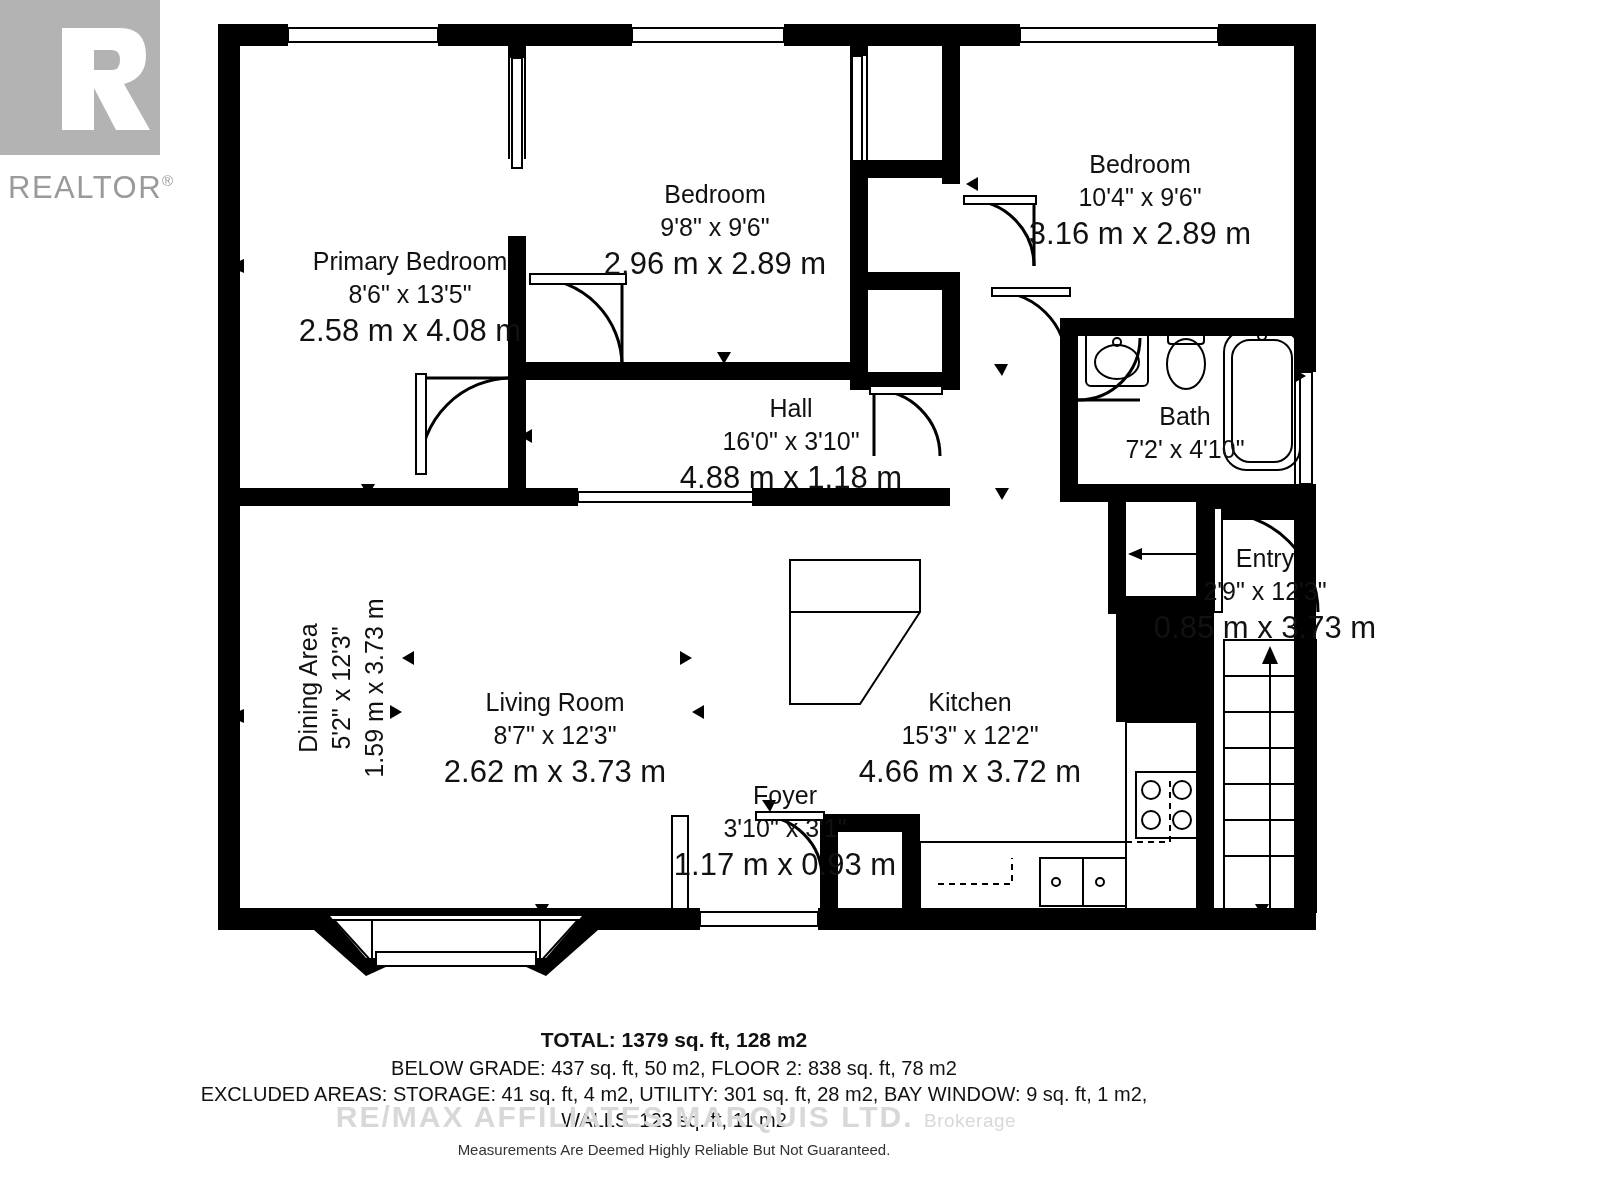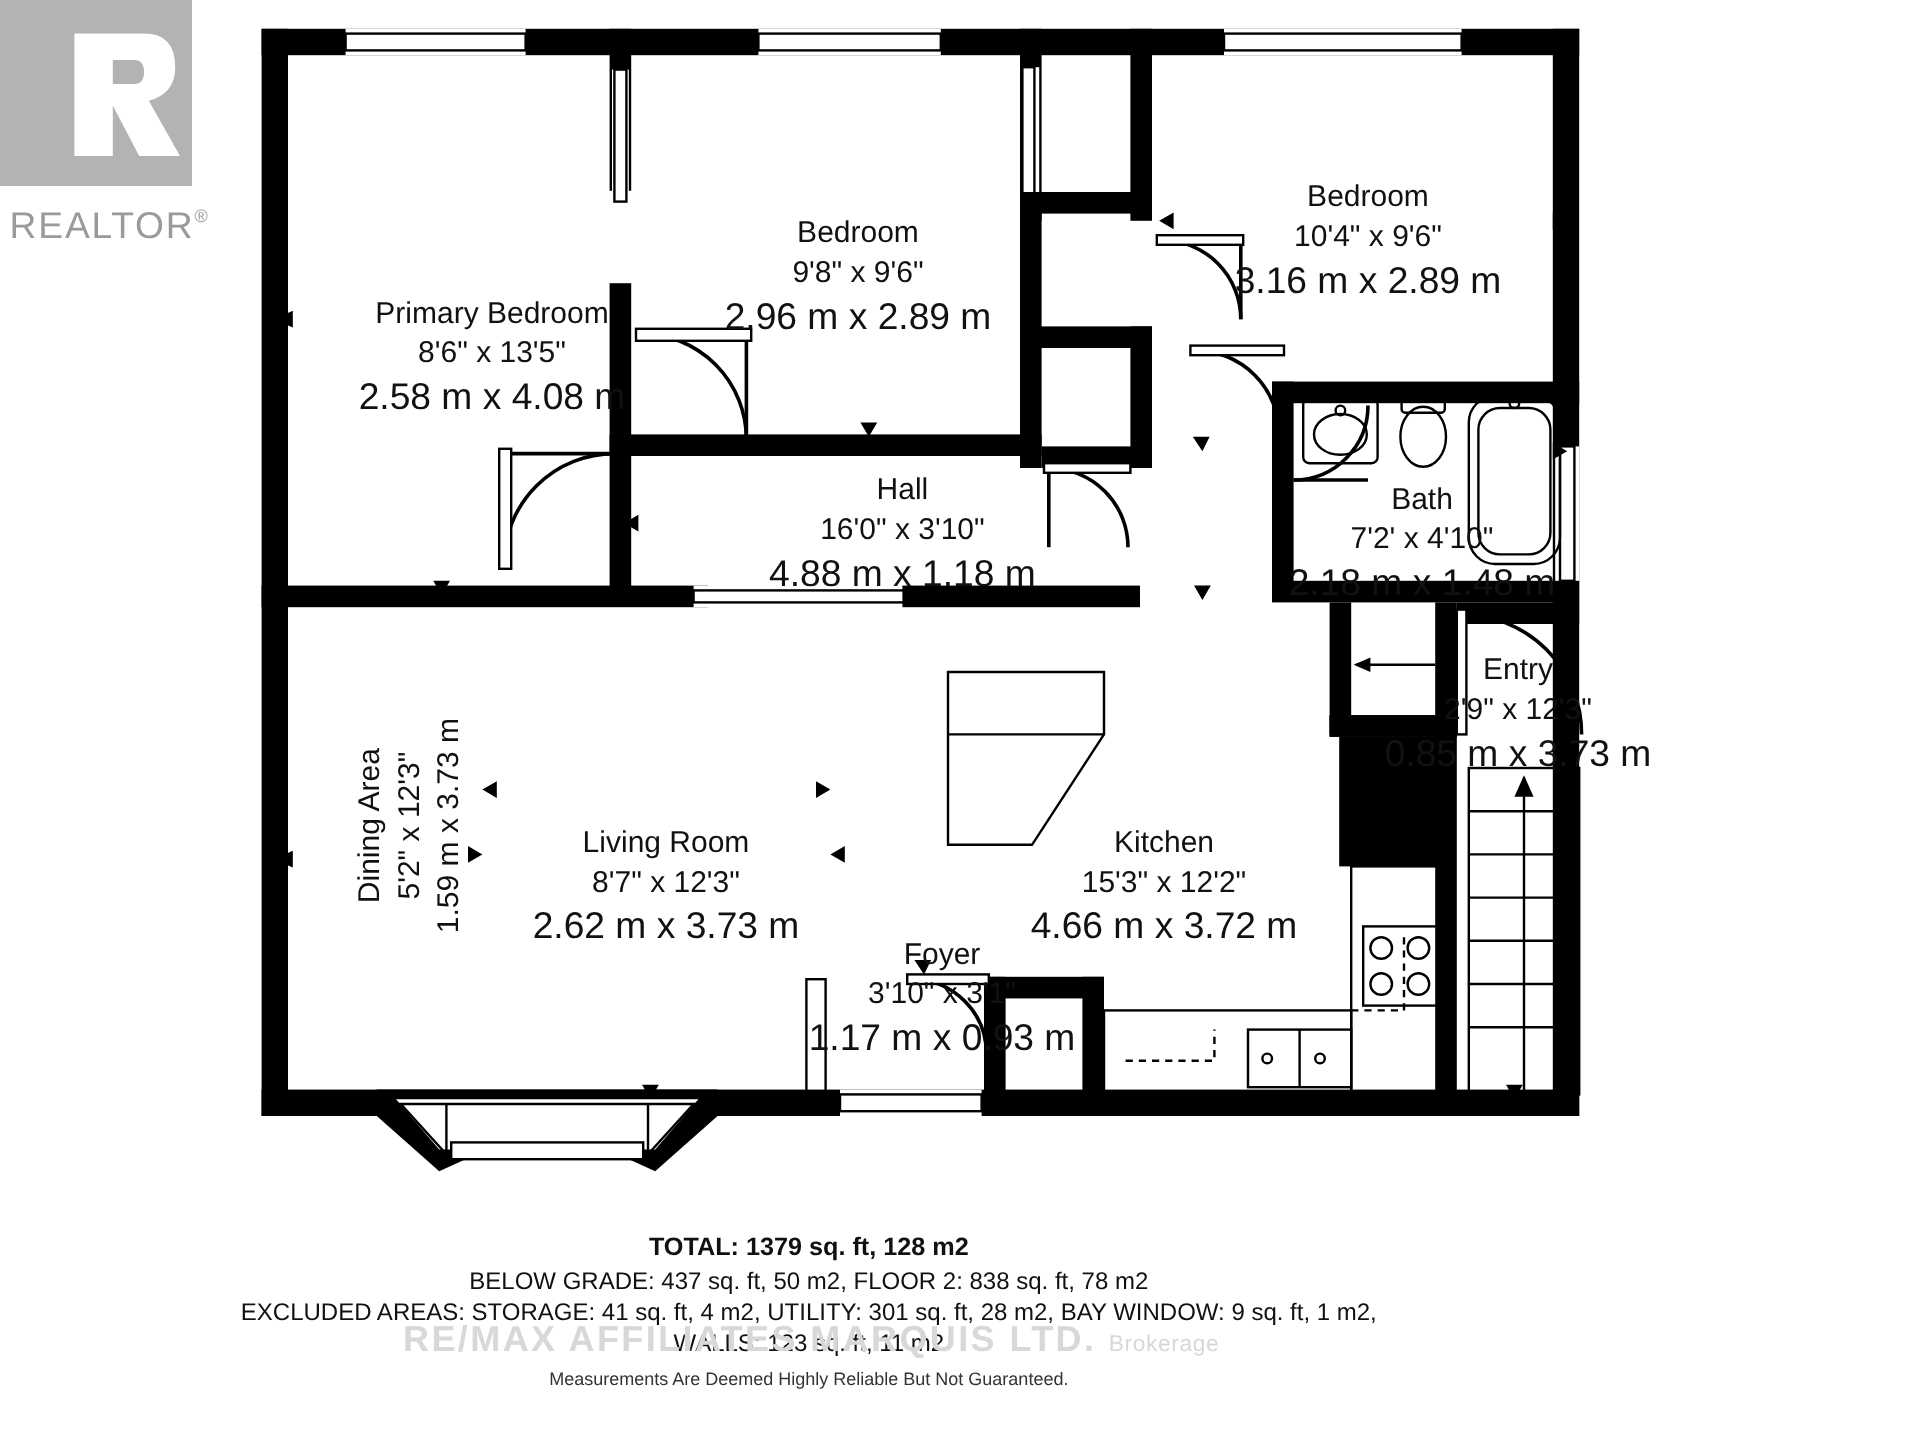--- a/index.html
+++ b/index.html
@@ -312,30 +312,29 @@
   <div class="d1">9'8" x 9'6"</div>
   <div class="d2">2.96 m x 2.89 m</div>
 </div>
 
 <div class="lbl" style="left:995px; top:148px; width:290px;">
   <div class="nm">Bedroom</div>
   <div class="d1">10'4" x 9'6"</div>
   <div class="d2">3.16 m x 2.89 m</div>
 </div>
 
-<div class="lbl" style="left:607px; top:392px; width:290px;">
+<div class="lbl" style="left:646px; top:392px; width:290px;">
   <div class="nm">Hall</div>
   <div class="d1">16'0" x 3'10"</div>
   <div class="d2">4.88 m x 1.18 m</div>
 </div>
 
 <div class="lbl" style="left:1040px; top:400px; width:290px;">
   <div class="nm">Bath</div>
   <div class="d1">7'2' x 4'10"</div>
-  <div class="d2">2.18 m x 1.48 m</div>
 </div>
 
 <div class="lbl" style="left:1120px; top:542px; width:290px;">
   <div class="nm">Entry</div>
   <div class="d1">2'9" x 12'3"</div>
   <div class="d2">0.85 m x 3.73 m</div>
 </div>
 
 <div class="vert" style="left:292px; top:808px; transform: rotate(-90deg); width:240px;">
   <div class="nm" style="font-size:25px;">Dining Area</div>

